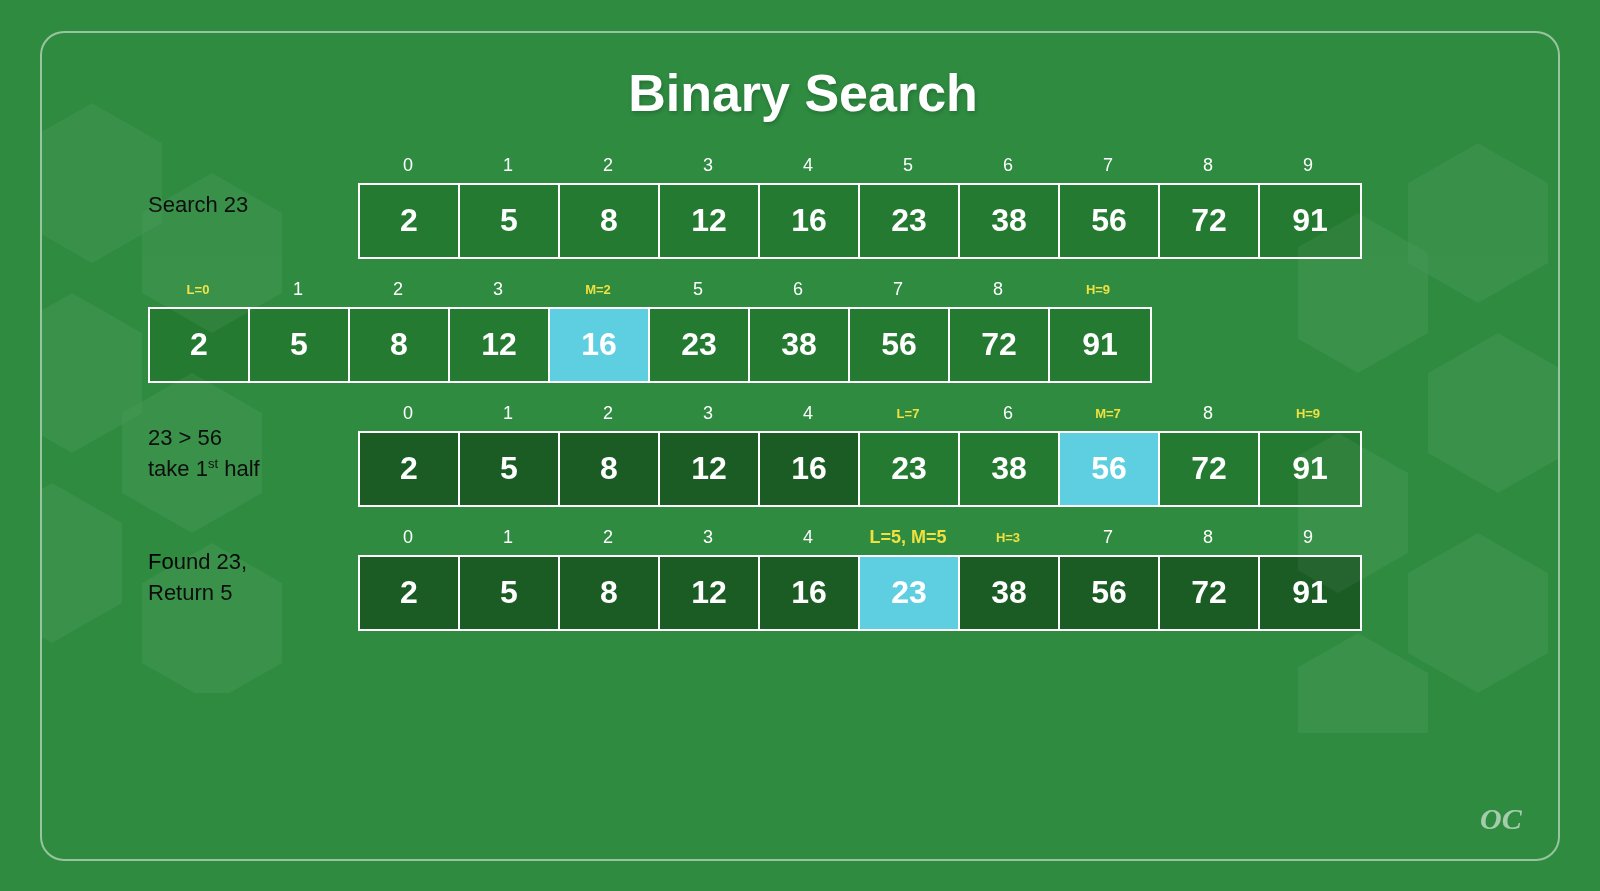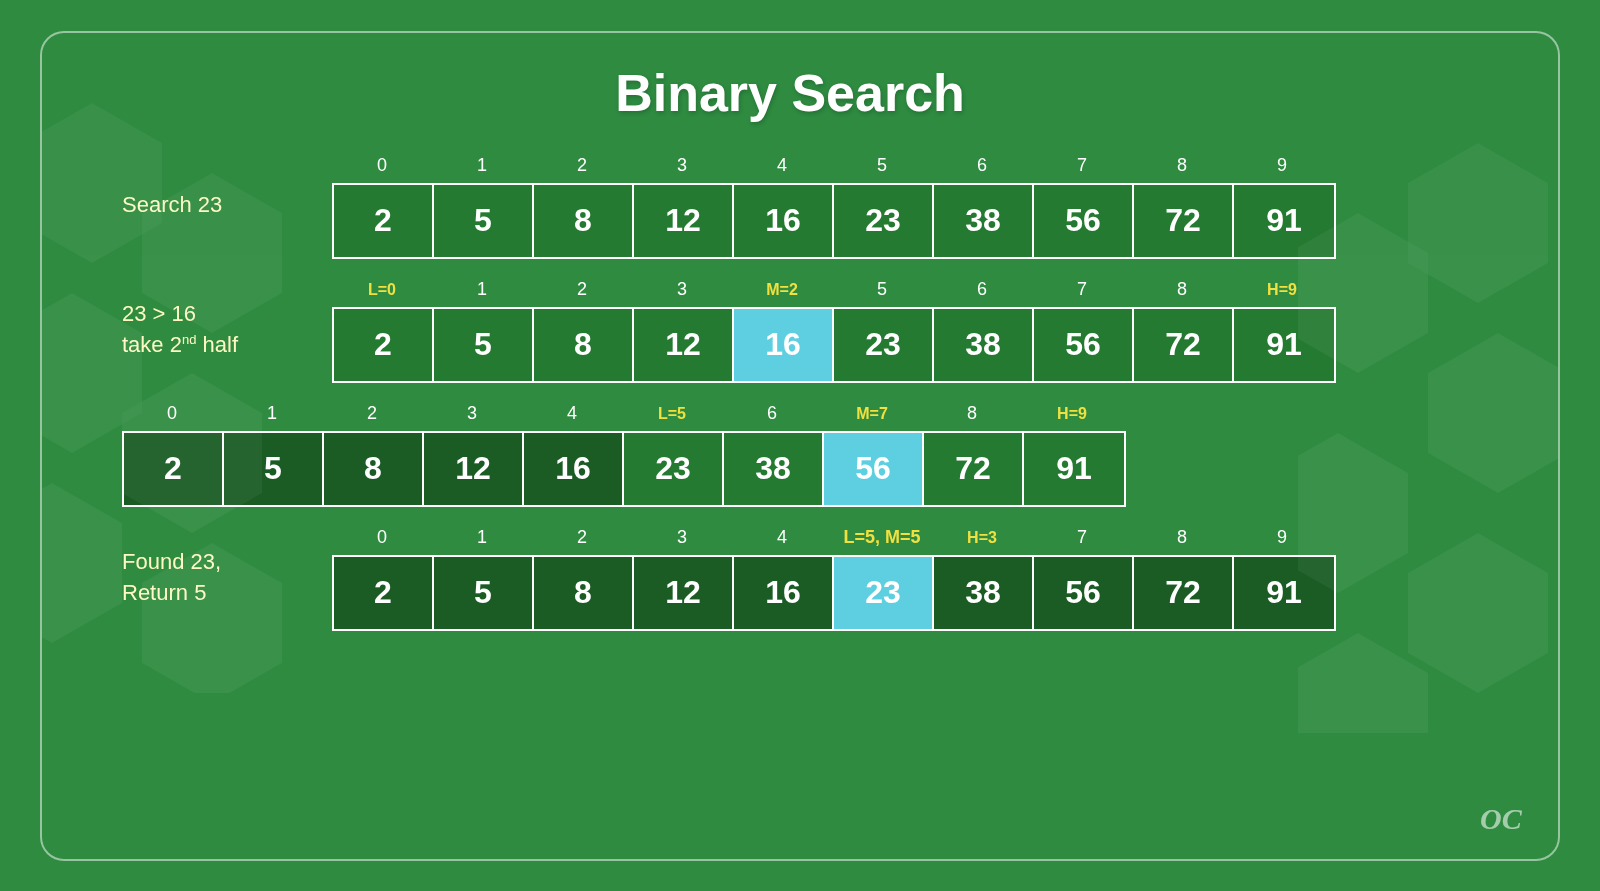--- a/index.html
+++ b/index.html
@@ -16,21 +16,21 @@
     .main-card {
       width: 1520px;
       height: 830px;
       background: #2e8b40;
       border: 2.5px solid rgba(255,255,255,0.5);
       border-radius: 24px;
       position: relative;
       display: flex;
       flex-direction: column;
       align-items: center;
-      padding: 20px 40px 30px 20px;
+      padding: 20px 40px 30px 46px;
       overflow: hidden;
     }
 
     .title {
       color: white;
       font-size: 52px;
       font-weight: bold;
       margin-bottom: 30px;
       margin-top: 10px;
       text-shadow: 1px 2px 4px rgba(0,0,0,0.2);
@@ -42,21 +42,21 @@
       width: 100%;
       align-items: flex-start;
       padding-left: 60px;
     }
     .row-group {
       display: flex;
       align-items: center;
       gap: 30px;
     }
     .row-label {
-      color: #fef9c3;
+      color: #000000;
       font-size: 22px;
       width: 180px;
       flex-shrink: 0;
       line-height: 1.4;
     }
     .row-label sup {
       font-size: 13px;
     }
     .array-block {
       display: flex;
@@ -74,21 +74,21 @@
       font-size: 18px;
       color: white;
       height: 26px;
       display: flex;
       align-items: center;
       justify-content: center;
     }
     .index-cell.yellow {
       color: #f0e040;
       font-weight: bold;
-      font-size: 16px;
+      font-size: 13px;
     }
     .cells-row {
       display: flex;
       border: 2.5px solid white;
     }
     .cell {
       width: 100px;
       height: 72px;
       border-right: 2px solid white;
       display: flex;
@@ -173,21 +173,20 @@
           <div class="cell">23</div>
           <div class="cell">38</div>
           <div class="cell">56</div>
           <div class="cell">72</div>
           <div class="cell">91</div>
         </div>
       </div>
     </div>
 
     <div class="row-group">
-      <div class="row-label">23 &gt; 16<br>take 2<sup>nd</sup> half</div>
       <div class="array-block">
         <div class="index-row">
           <div class="index-cell yellow">L=0</div>
           <div class="index-cell">1</div>
           <div class="index-cell">2</div>
           <div class="index-cell">3</div>
           <div class="index-cell yellow">M=2</div>
           <div class="index-cell">5</div>
           <div class="index-cell">6</div>
           <div class="index-cell">7</div>
@@ -203,28 +202,29 @@
           <div class="cell">23</div>
           <div class="cell">38</div>
           <div class="cell">56</div>
           <div class="cell">72</div>
           <div class="cell">91</div>
         </div>
       </div>
     </div>
 
     <div class="row-group">
+      <div class="row-label">23 &gt; 56<br>take 1<sup>st</sup> half</div>
       <div class="array-block">
         <div class="index-row">
           <div class="index-cell">0</div>
           <div class="index-cell">1</div>
           <div class="index-cell">2</div>
           <div class="index-cell">3</div>
           <div class="index-cell">4</div>
-          <div class="index-cell yellow">L=5</div>
+          <div class="index-cell yellow">L=7</div>
           <div class="index-cell">6</div>
           <div class="index-cell yellow">M=7</div>
           <div class="index-cell">8</div>
           <div class="index-cell yellow">H=9</div>
         </div>
         <div class="cells-row">
           <div class="cell dark">2</div>
           <div class="cell dark">5</div>
           <div class="cell dark">8</div>
           <div class="cell dark">12</div>

